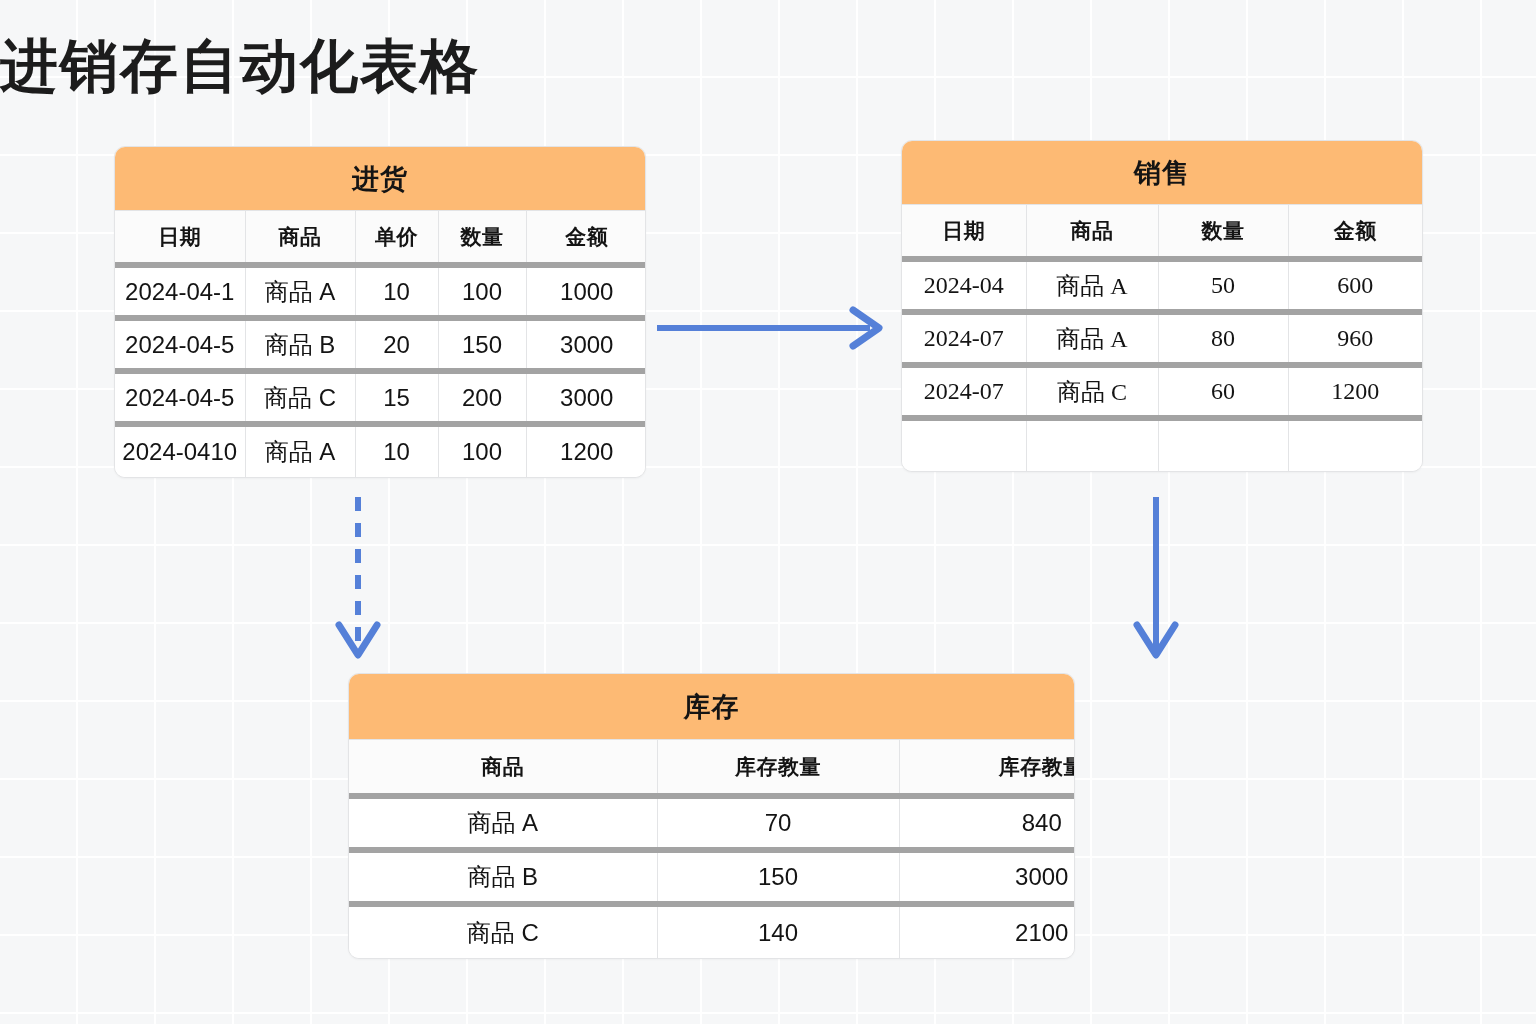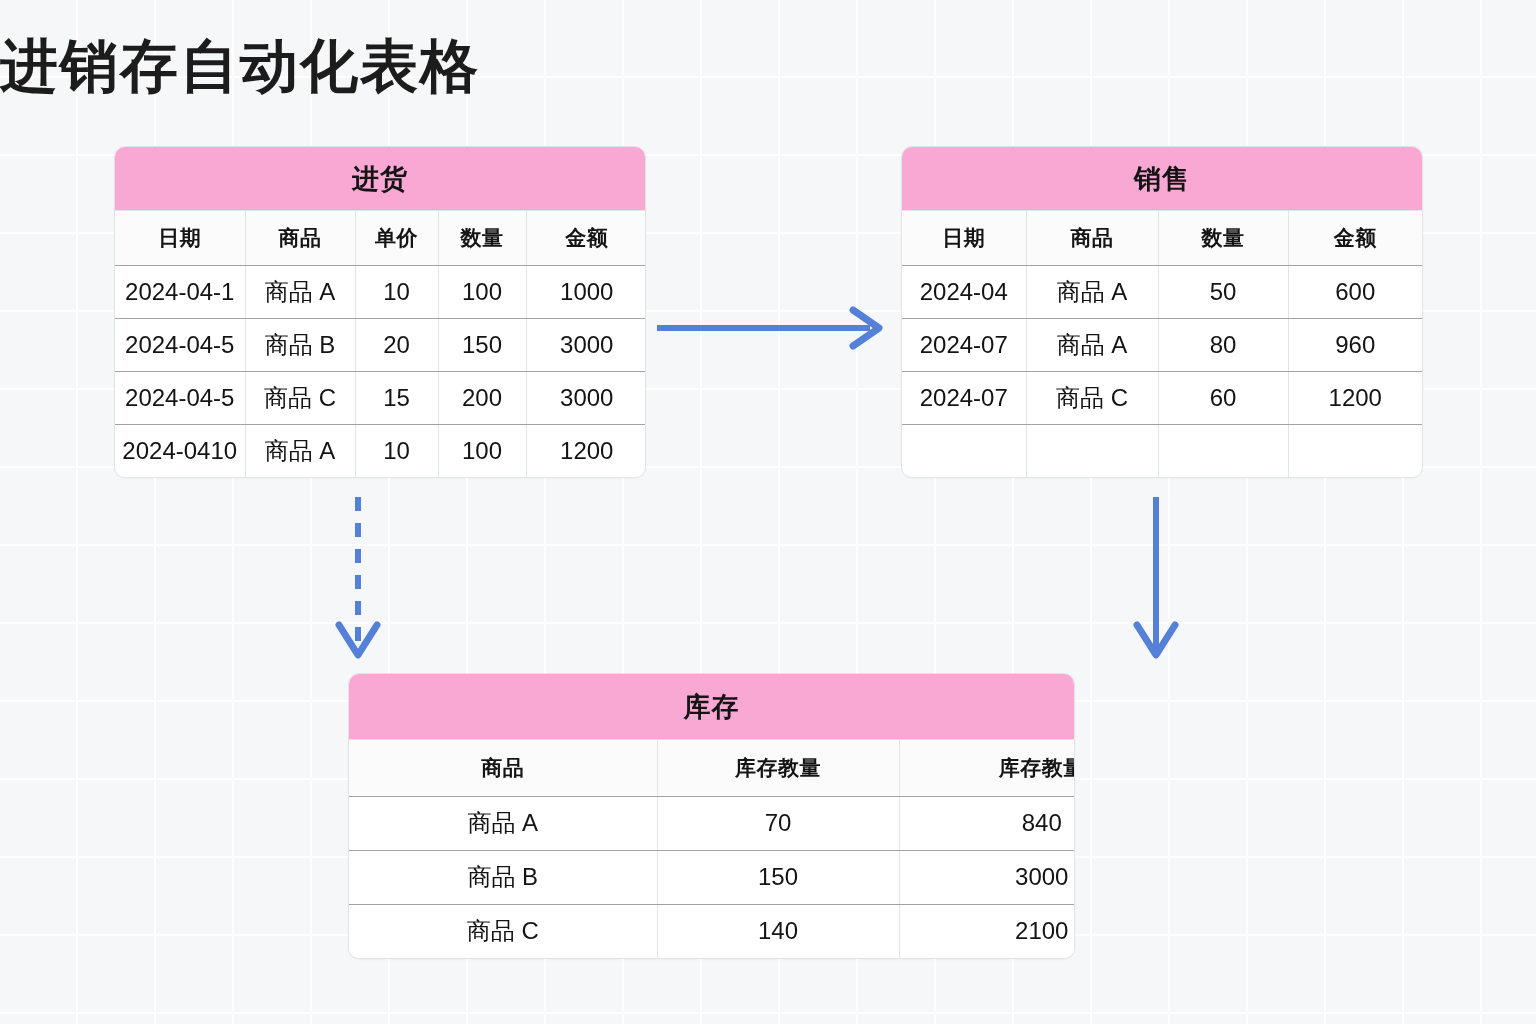--- a/index.html
+++ b/index.html
@@ -52,38 +52,38 @@
     border-radius: 11px;
     overflow: hidden;
     box-shadow: 0 1px 2px rgba(0,0,0,0.035);
   }
 
   .card-title {
     text-align: center;
     font-size: 27px;
     font-weight: bold;
     color: #141414;
-    background: #f9a8d4;
+    background: #fdba74;
     border-bottom: 1px solid #e3e4e6;
     letter-spacing: 1px;
     display: flex;
     align-items: center;
     justify-content: center;
   }
 
   table.grid {
     width: 100%;
     border-collapse: collapse;
     table-layout: fixed;
   }
 
   table.grid th,
   table.grid td {
     border-right: 1px solid #e3e4e6;
-    border-bottom: 1px solid #a3a3a3;
+    border-bottom: 6px solid #a3a3a3;
     text-align: center;
     vertical-align: middle;
     color: #141414;
     font-weight: normal;
     white-space: nowrap;
   }
 
   table.grid th {
     font-weight: bold;
     background: #fbfbfb;
@@ -101,21 +101,21 @@
 
   table.grid tr:last-child td { border-bottom: none; }
 
   
   #card-purchase { left: 114px; top: 146px; width: 532px; }
   #card-purchase .card-title { height: 64px; }
   #card-purchase th { height: 54px; }
   #card-purchase td { height: 53px; }
 
   
-  #card-sales { left: 901px; top: 146px; width: 522px; }
+  #card-sales { left: 901px; top: 140px; width: 522px; font-family: Liberation Serif, serif; }
   #card-sales .card-title { height: 64px; }
   #card-sales th { height: 54px; }
   #card-sales td { height: 53px; }
 
   
   #card-inventory { left: 348px; top: 673px; width: 727px; }
   #card-inventory .card-title { height: 66px; }
   #card-inventory th { height: 56px; }
   #card-inventory td { height: 54px; }
 

